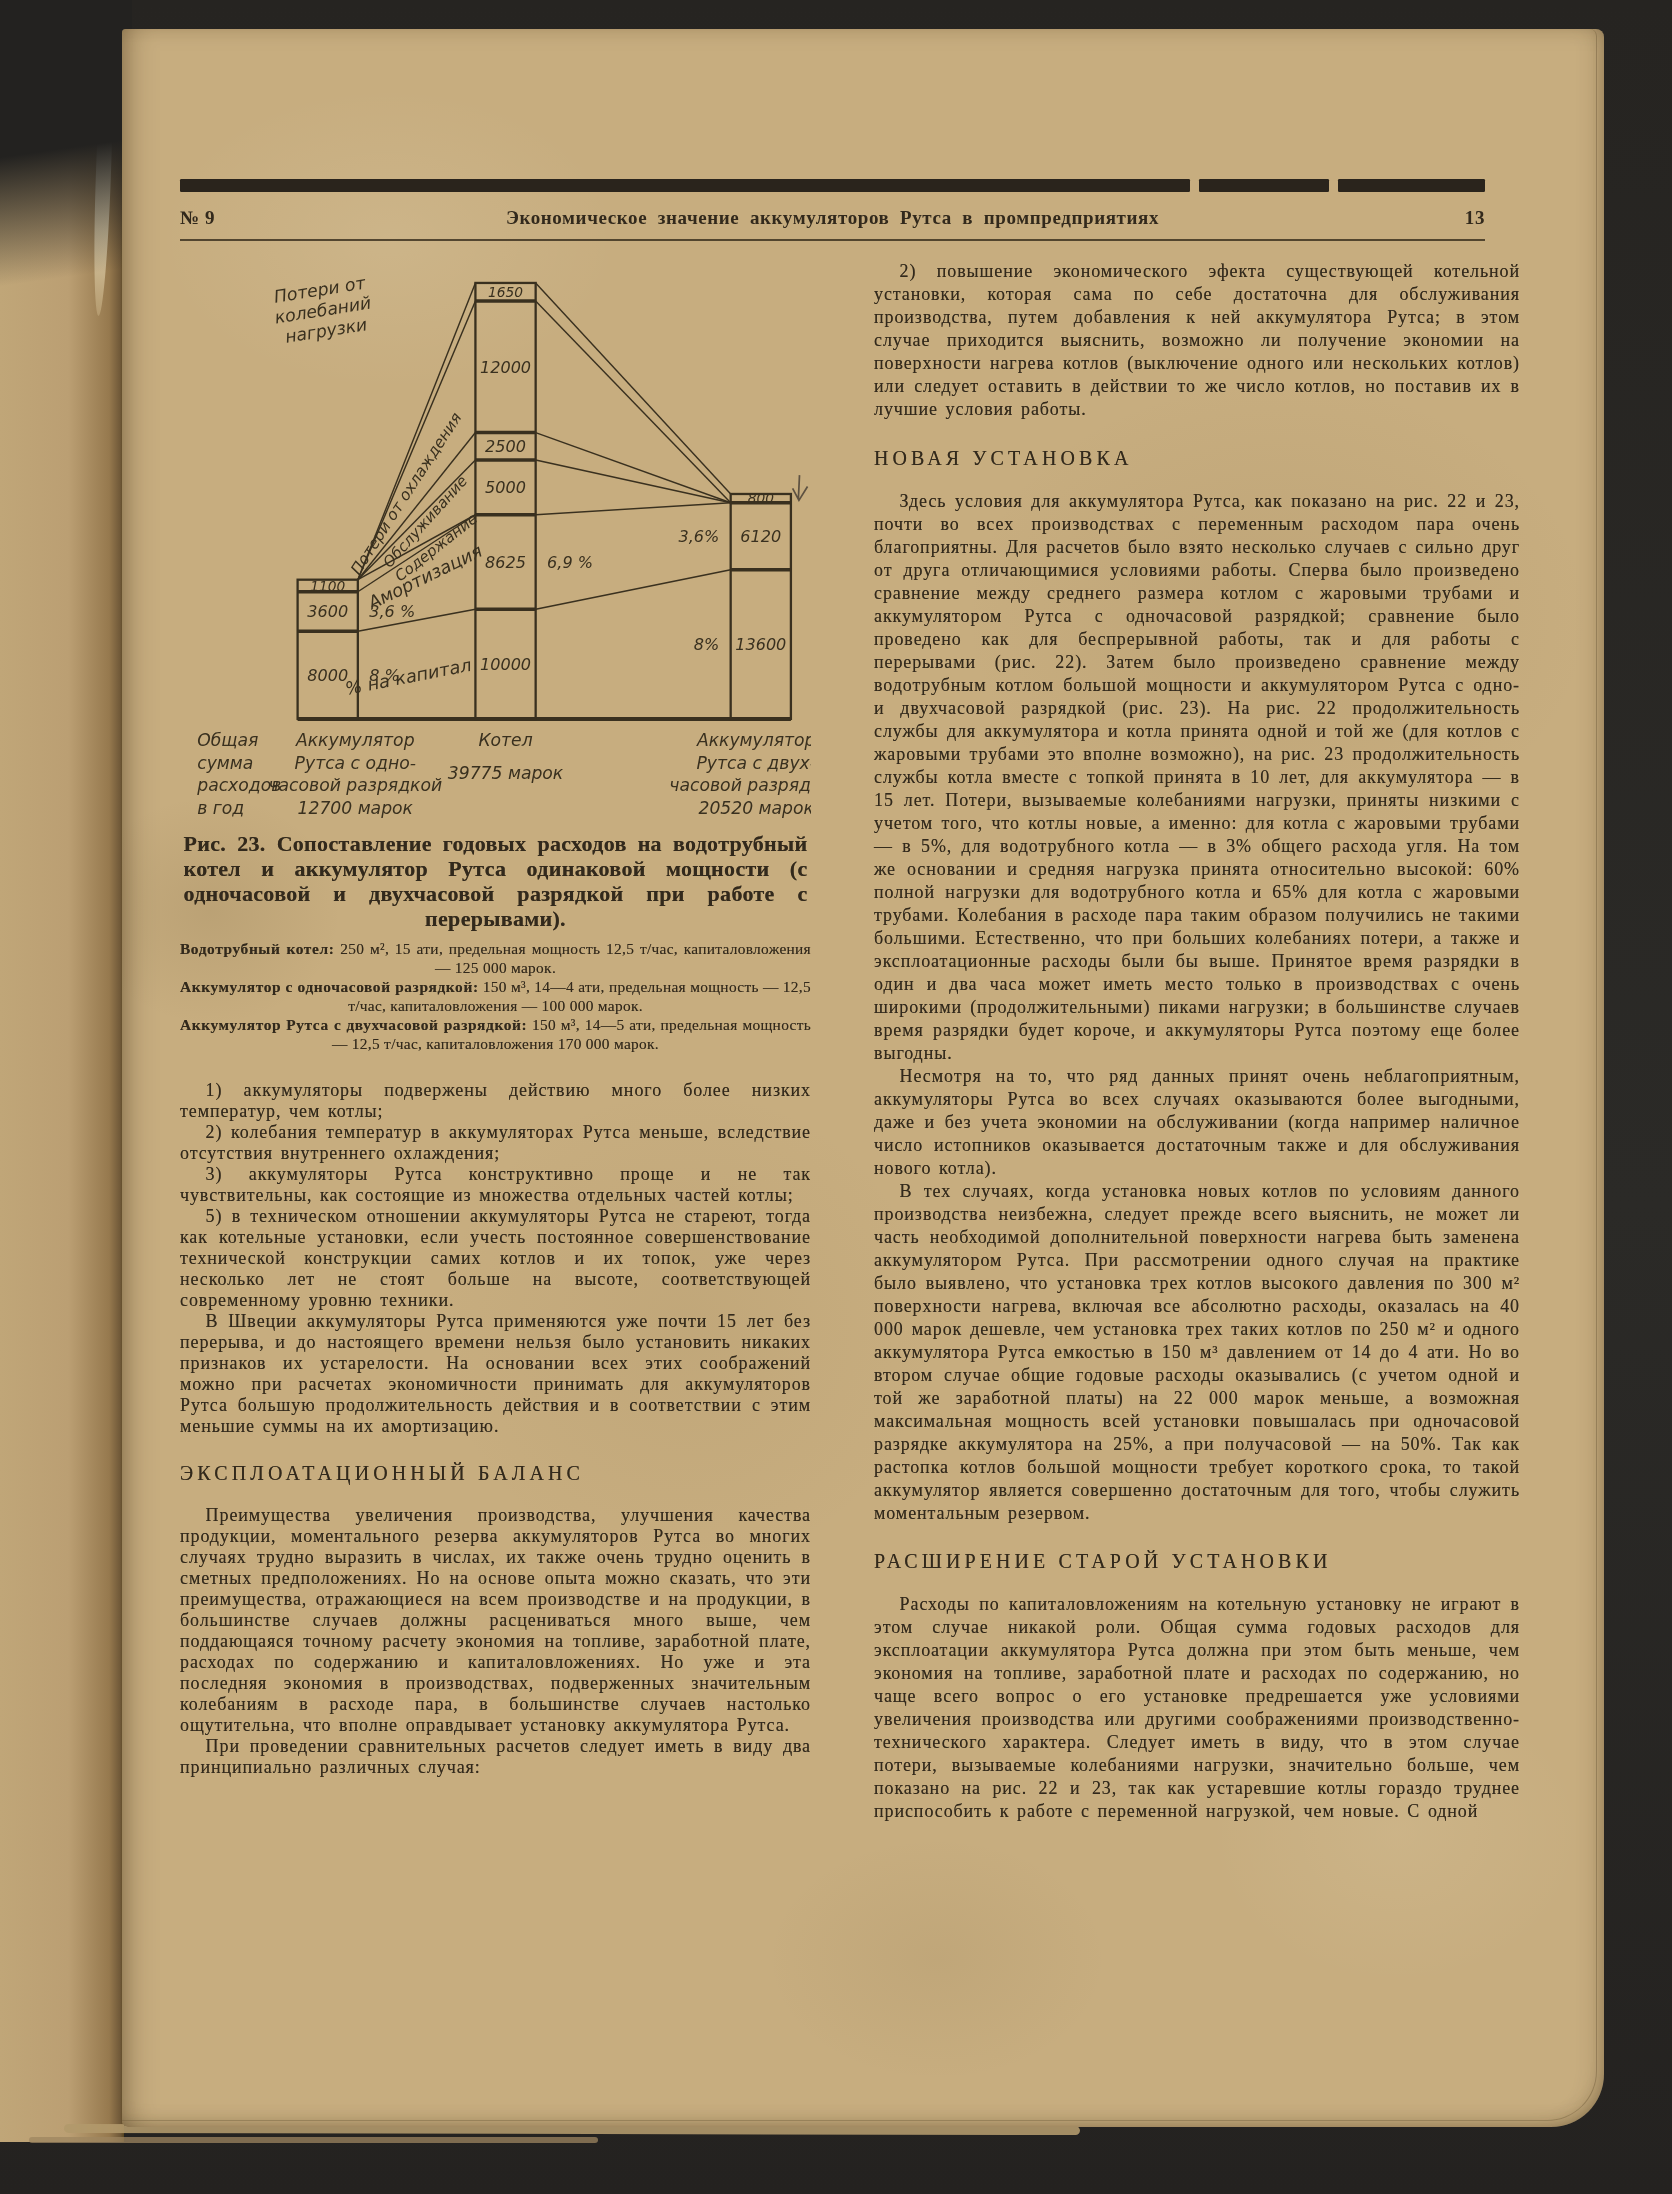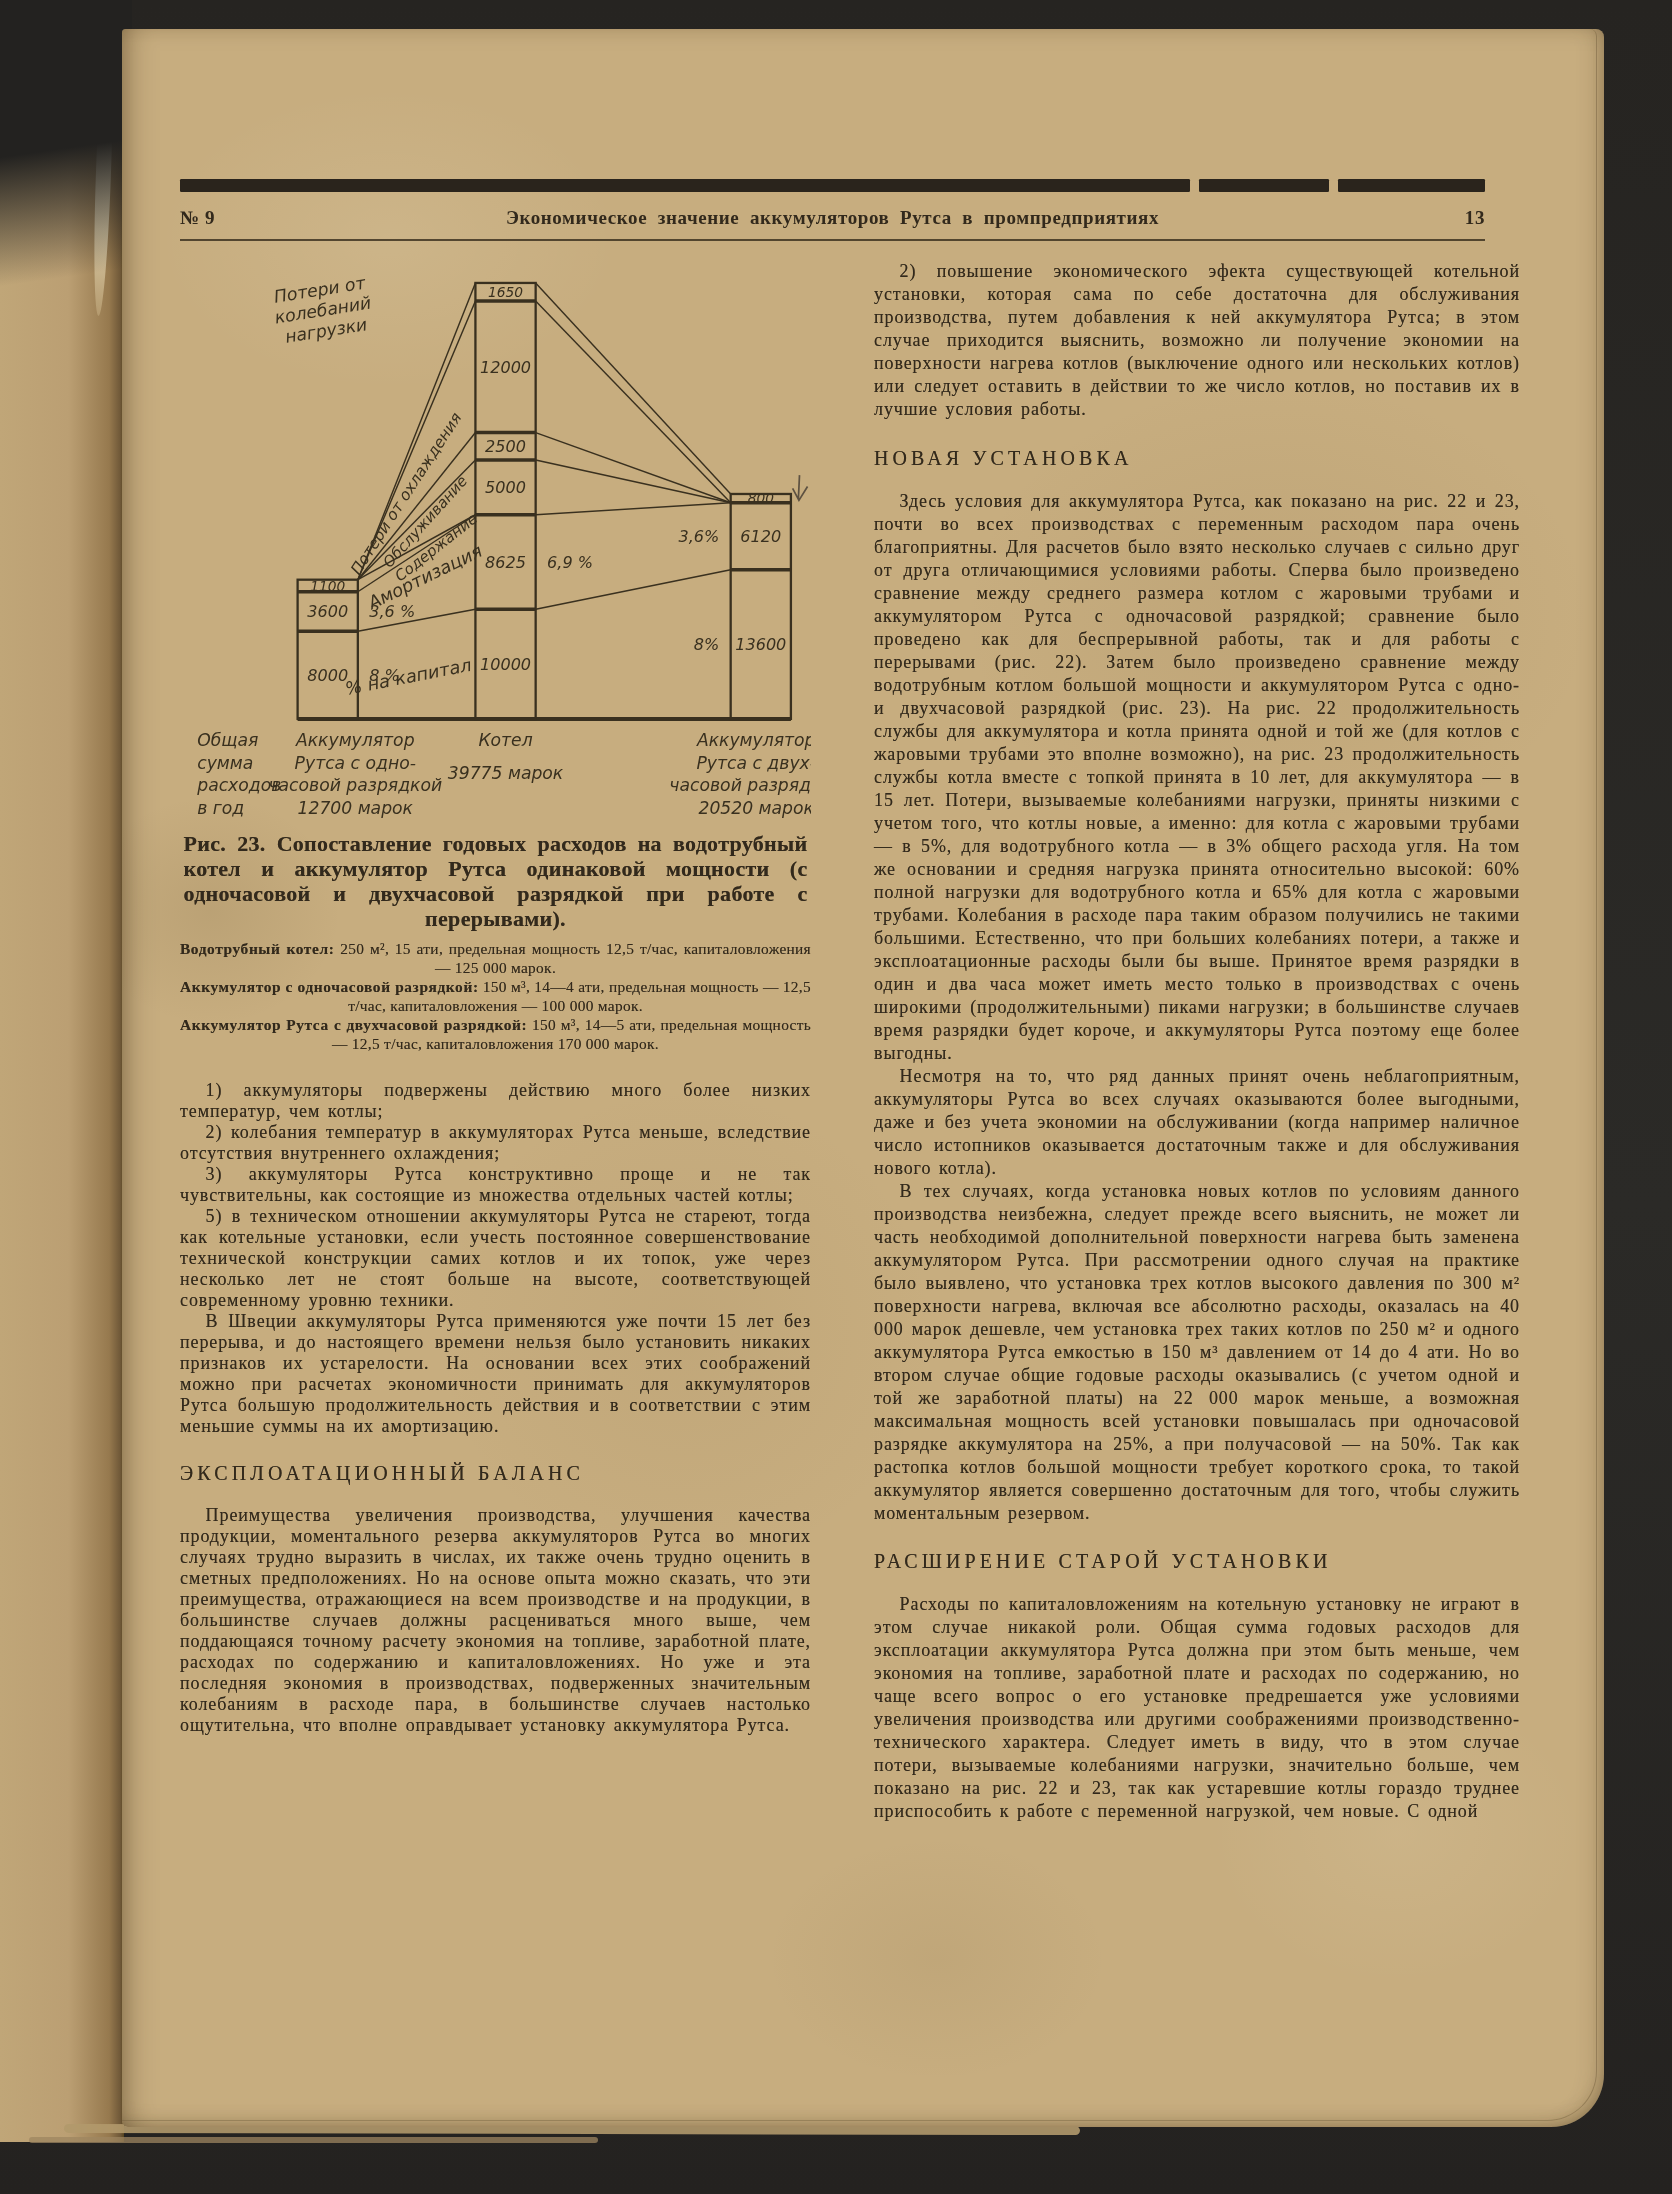--- a/index.html
+++ b/index.html
@@ -170,20 +170,21 @@
           <p class="lg"><b>Аккумулятор Рутса с двухчасовой разрядкой:</b> <span>150 м³, 14—5 ати, предельная мощность — 12,5 т/час, капиталовложения 170 000 марок.</span></p>
         </div>
       </figure>
       <p class="bp">1) аккумуляторы подвержены действию много более низких температур, чем котлы;</p>
       <p class="bp">2) колебания температур в аккумуляторах Рутса меньше, вследствие отсутствия внутреннего охлаждения;</p>
       <p class="bp">3) аккумуляторы Рутса конструктивно проще и не так чувствительны, как состоящие из множества отдельных частей котлы;</p>
       <p class="bp">5) в техническом отношении аккумуляторы Рутса не стареют, тогда как котельные установки, если учесть постоянное совершенствование технической конструкции самих котлов и их топок, уже через несколько лет не стоят больше на высоте, соответствующей современному уровню техники.</p>
       <p class="bp">В Швеции аккумуляторы Рутса применяются уже почти 15 лет без перерыва, и до настоящего времени нельзя было установить никаких признаков их устарелости. На основании всех этих соображений можно при расчетах экономичности принимать для аккумуляторов Рутса большую продолжительность действия и в соответствии с этим меньшие суммы на их амортизацию.</p>
       <h3 class="sec">ЭКСПЛОАТАЦИОННЫЙ БАЛАНС</h3>
       <p class="bp">Преимущества увеличения производства, улучшения качества продукции, моментального резерва аккумуляторов Рутса во многих случаях трудно выразить в числах, их также очень трудно оценить в сметных предположениях. Но на основе опыта можно сказать, что эти преимущества, отражающиеся на всем производстве и на продукции, в большинстве случаев должны расцениваться много выше, чем поддающаяся точному расчету экономия на топливе, заработной плате, расходах по содержанию и капиталовложениях. Но уже и эта последняя экономия в производствах, подверженных значительным колебаниям в расходе пара, в большинстве случаев настолько ощутительна, что вполне оправдывает установку аккумулятора Рутса.</p>
+      <p class="bp">При проведении сравнительных расчетов следует иметь в виду два принципиально различных случая:</p>
     </div>
 
     <div class="col col-right">
       <p class="bp">2) повышение экономического эфекта существующей котельной установки, которая сама по себе достаточна для обслуживания производства, путем добавления к ней аккумулятора Рутса; в этом случае приходится выяснить, возможно ли получение экономии на поверхности нагрева котлов (выключение одного или нескольких котлов) или следует оставить в действии то же число котлов, но поставив их в лучшие условия работы.</p>
       <h3 class="sec">НОВАЯ УСТАНОВКА</h3>
       <p class="bp">Здесь условия для аккумулятора Рутса, как показано на рис. 22 и 23, почти во всех производствах с переменным расходом пара очень благоприятны. Для расчетов было взято несколько случаев с сильно друг от друга отличающимися условиями работы. Сперва было произведено сравнение между среднего размера котлом с жаровыми трубами и аккумулятором Рутса с одночасовой разрядкой; сравнение было проведено как для беспрерывной работы, так и для работы с перерывами (рис. 22). Затем было произведено сравнение между водотрубным котлом большой мощности и аккумулятором Рутса с одно- и двухчасовой разрядкой (рис. 23). На рис. 22 продолжительность службы для аккумулятора и котла принята одной и той же (для котлов с жаровыми трубами это вполне возможно), на рис. 23 продолжительность службы котла вместе с топкой принята в 10 лет, для аккумулятора — в 15 лет. Потери, вызываемые колебаниями нагрузки, приняты низкими с учетом того, что котлы новые, а именно: для котла с жаровыми трубами — в 5%, для водотрубного котла — в 3% общего расхода угля. На том же основании и средняя нагрузка принята относительно высокой: 60% полной нагрузки для водотрубного котла и 65% для котла с жаровыми трубами. Колебания в расходе пара таким образом получились не такими большими. Естественно, что при больших колебаниях потери, а также и эксплоатационные расходы были бы выше. Принятое время разрядки в один и два часа может иметь место только в производствах с очень широкими (продолжительными) пиками нагрузки; в большинстве случаев время разрядки будет короче, и аккумуляторы Рутса поэтому еще более выгодны.</p>
       <p class="bp">Несмотря на то, что ряд данных принят очень неблагоприятным, аккумуляторы Рутса во всех случаях оказываются более выгодными, даже и без учета экономии на обслуживании (когда например наличное число истопников оказывается достаточным также и для обслуживания нового котла).</p>
       <p class="bp">В тех случаях, когда установка новых котлов по условиям данного производства неизбежна, следует прежде всего выяснить, не может ли часть необходимой дополнительной поверхности нагрева быть заменена аккумулятором Рутса. При рассмотрении одного случая на практике было выявлено, что установка трех котлов высокого давления по 300 м² поверхности нагрева, включая все абсолютно расходы, оказалась на 40 000 марок дешевле, чем установка трех таких котлов по 250 м² и одного аккумулятора Рутса емкостью в 150 м³ давлением от 14 до 4 ати. Но во втором случае общие годовые расходы оказывались (с учетом одной и той же заработной платы) на 22 000 марок меньше, а возможная максимальная мощность всей установки повышалась при одночасовой разрядке аккумулятора на 25%, а при получасовой — на 50%. Так как растопка котлов большой мощности требует короткого срока, то такой аккумулятор является совершенно достаточным для того, чтобы служить моментальным резервом.</p>
       <h3 class="sec">РАСШИРЕНИЕ СТАРОЙ УСТАНОВКИ</h3>
       <p class="bp">Расходы по капиталовложениям на котельную установку не играют в этом случае никакой роли. Общая сумма годовых расходов для эксплоатации аккумулятора Рутса должна при этом быть меньше, чем экономия на топливе, заработной плате и расходах по содержанию, но чаще всего вопрос о его установке предрешается уже условиями увеличения производства или другими соображениями производственно-технического характера. Следует иметь в виду, что в этом случае потери, вызываемые колебаниями нагрузки, значительно больше, чем показано на рис. 22 и 23, так как устаревшие котлы гораздо труднее приспособить к работе с переменной нагрузкой, чем новые. С одной</p>

